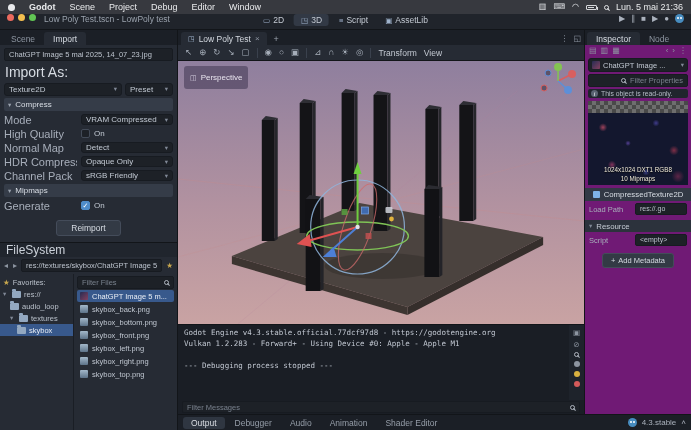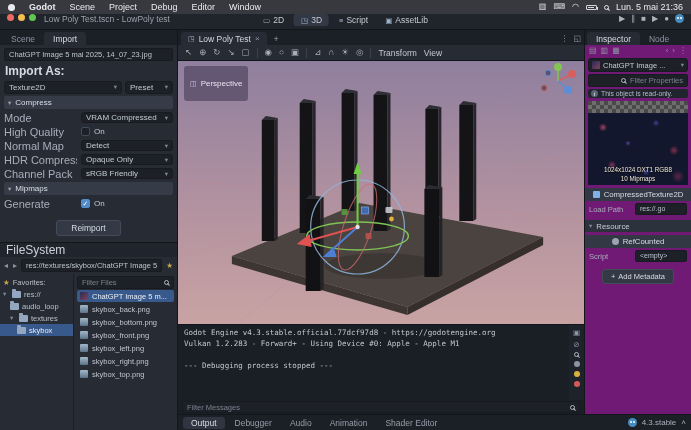--- a/index.html
+++ b/index.html
@@ -46,21 +46,21 @@
 
   
   .dock-tabs{height:15px;background:#1b1f26;display:flex;align-items:stretch;padding:2px 2px 0}
   .dock-tab{padding:1px 9px;font-size:8.5px;color:#8d95a1;display:flex;align-items:center}
   .dock-tab.active{background:#262b34;color:#d7dce3;border-radius:3px 3px 0 0}
 
   
   .import-dock{height:212px;flex:none;background:#262b34;display:flex;flex-direction:column}
   .import-body{flex:1;padding:3px 4px;display:flex;flex-direction:column;gap:1px;overflow:hidden}
   .field{background:#1d2127;border:1px solid #171b21;border-radius:2px;padding:1px 4px;font-size:7.5px;color:#bcc3cd;white-space:nowrap;overflow:hidden}
-  .lbl-bold{font-weight:bold;font-size:12px;color:#d6dbe2;padding:2px 1px 1px}
+  .lbl-bold{font-weight:normal;font-size:14px;color:#d6dbe2;padding:2px 1px 1px}
   .dd{background:#1d2127;border:1px solid #171b21;border-radius:3px;padding:1px 4px;font-size:8px;color:#c2c9d3;display:flex;align-items:center;gap:3px;white-space:nowrap;overflow:hidden}
   .dd .car{margin-left:auto;color:#818997;font-size:6.5px}
   .dd-row{display:flex;gap:3px;height:14px;align-items:center}
   .import-row{display:flex;align-items:center;justify-content:space-between;gap:4px;height:13px}
   .prop-label{font-size:11px;color:#a7aeba;white-space:nowrap;overflow:hidden}
   .prop-ctrl{width:92px;flex:none;height:11px}
   .section-h{background:#353c48;border-radius:2px;height:13px;display:flex;align-items:center;gap:4px;padding:0 4px;font-size:8px;color:#d9dee5;margin:1px 0}
   .cb{width:9px;height:9px;border:1px solid #434b58;border-radius:2px;background:#1d2127;display:flex;align-items:center;justify-content:center;font-size:7px;color:#fff;flex:none}
   .cb.on{background:#4f8cc9;border-color:#4f8cc9}
   .cb-wrap{display:flex;align-items:center;gap:4px;width:92px;flex:none;font-size:8px;color:#c2c9d3}
@@ -96,21 +96,21 @@
   .scene-tab .ti{color:#9fb3cc;font-size:7px}
   .tab-x{color:#8d95a1;font-size:8px}
   .tab-plus{color:#9aa2ad;font-size:9px;align-self:center;padding:0 3px}
   .tabbar-right{margin-left:auto;display:flex;align-items:center;gap:5px;color:#8d95a1;font-size:8px}
   .vp-toolbar{height:16px;background:#262b34;border-bottom:1px solid #121519;display:flex;align-items:center;gap:7px;padding:0 7px}
   .ti2{color:#a6aeb9;font-size:8.5px;line-height:1}
   .tsep{width:1px;height:10px;background:#3a414d}
   .vp-menu{font-size:8.5px;color:#c3c9d2}
   .viewport{flex:1;min-height:0;position:relative;overflow:hidden}
   .viewport svg{position:absolute;inset:0;width:100%;height:100%}
-  .persp-pill{position:absolute;top:5px;left:6px;background:rgba(62,52,80,.55);border-radius:3px;padding:13px 6px;display:flex;align-items:center;gap:4px;font-size:8px;color:#e8e4ee}
+  .persp-pill{position:absolute;top:5px;left:6px;background:rgba(62,52,80,.55);border-radius:3px;padding:7px 6px;display:flex;align-items:center;gap:4px;font-size:8px;color:#e8e4ee}
   .persp-pill .ti{font-size:7px;color:#d5cfe0}
 
   
   .console{height:76px;flex:none;background:#1a1e25;border-top:1px solid #121519;display:flex}
   .console-text{flex:1;min-width:0;padding:3px 6px;font-family:"DejaVu Sans Mono",monospace;font-size:7.5px;color:#c2c8d2;overflow:hidden}
   .c-line{height:11px;white-space:nowrap;overflow:hidden}
   .console-strip{width:15px;flex:none;background:#1e232b;display:flex;flex-direction:column;align-items:center;gap:4px;padding:4px 0}
   .cs-ico{color:#8d95a1;font-size:7.5px;line-height:1}
   .dot{width:6px;height:6px;border-radius:50%;display:inline-block}
   .dot.gray{background:#8d95a1}.dot.yellow{background:#d9b13f}.dot.red{background:#d45a5a}
@@ -540,24 +540,20 @@
           <span>CompressedTexture2D</span>
         </div>
         <div class="insp-prop">
           <span>Load Path</span>
           <span class="field">res://.go</span>
         </div>
         <div class="section-row">
           <span class="exp">▾</span>
           <span>Resource</span>
         </div>
-        <div class="category">
-          <span class="cat-ico round"></span>
-          <span>RefCounted</span>
-        </div>
         <div class="insp-prop">
           <span>Script</span>
           <span class="field">&lt;empty&gt;</span>
         </div>
         <div class="add-meta-wrap">
           <span class="btn add-meta">
             <span>+</span>
             <span>Add Metadata</span>
           </span>
         </div>

